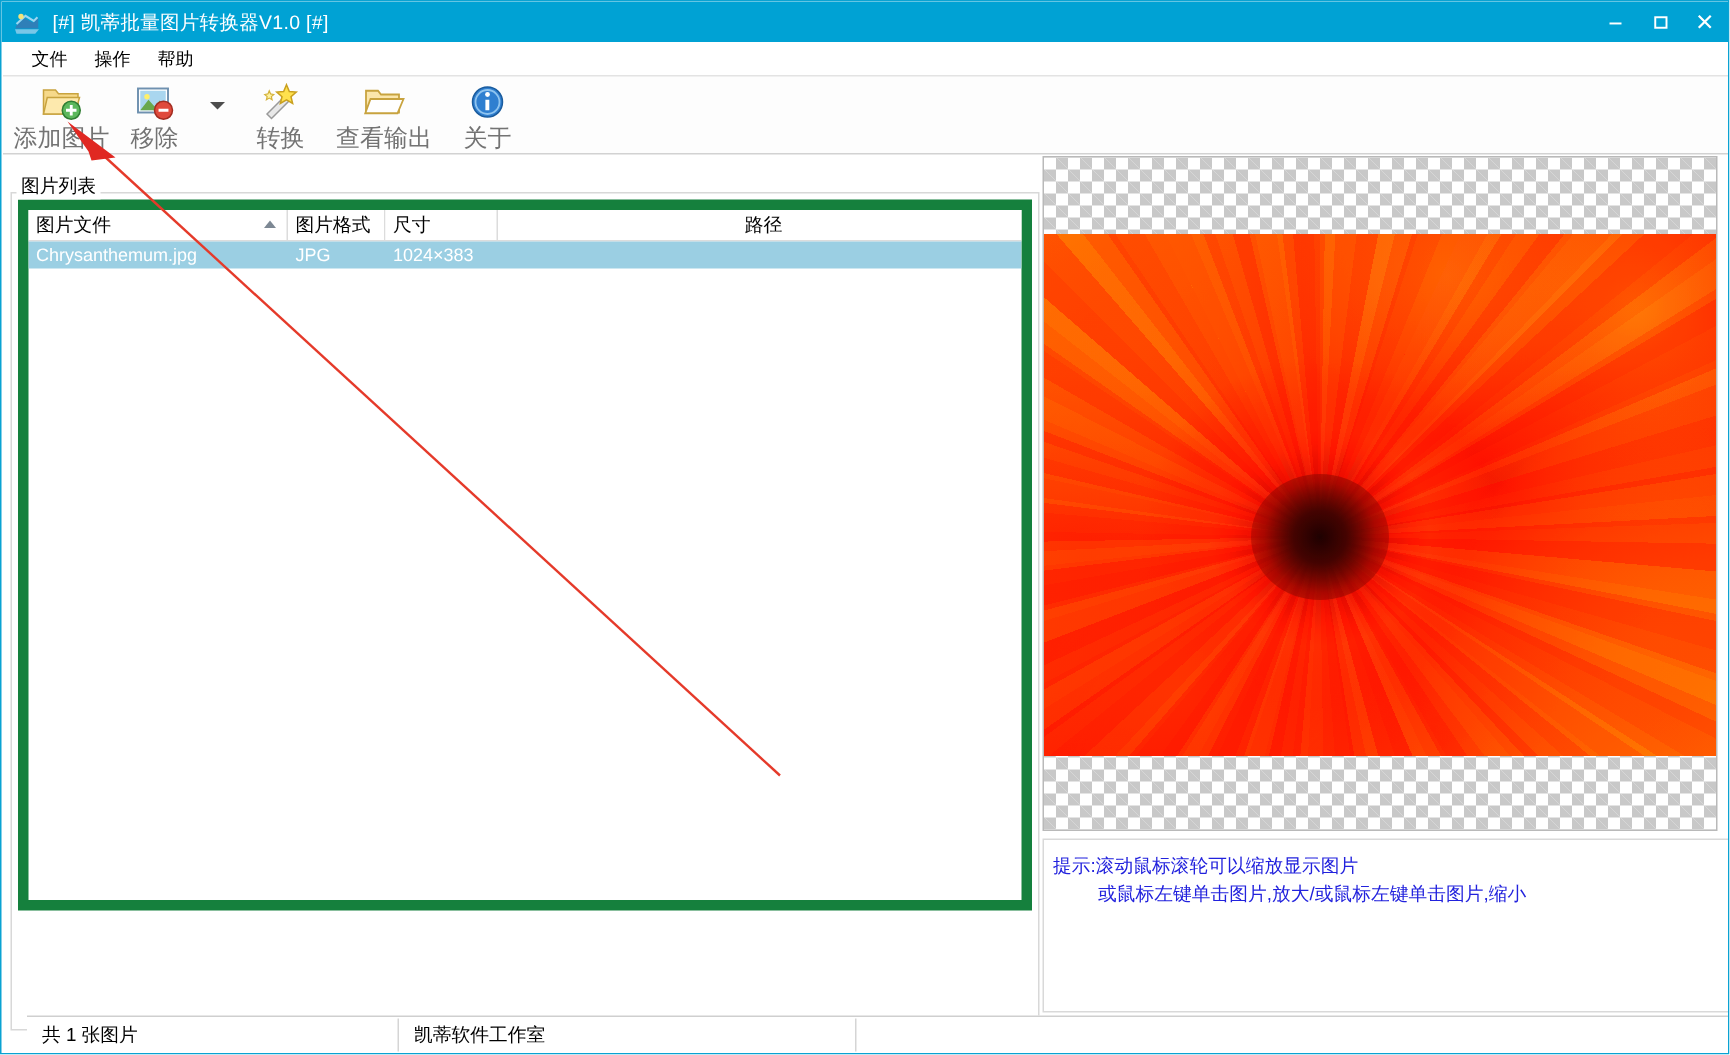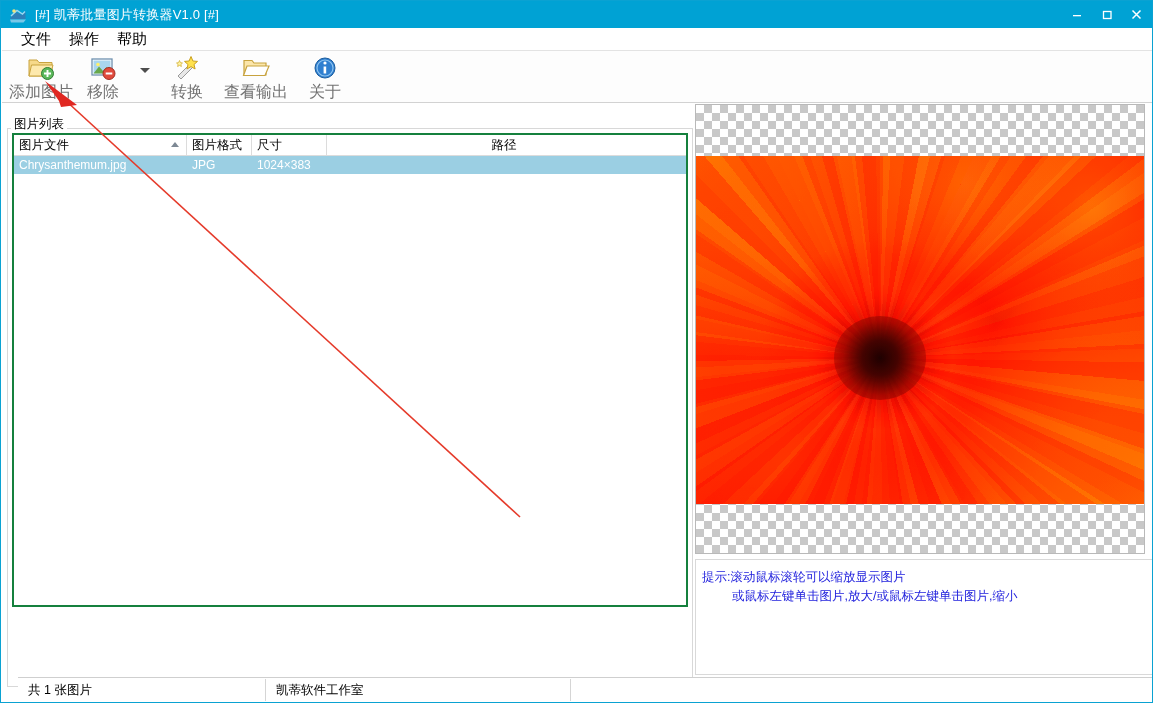--- a/index.html
+++ b/index.html
@@ -59,21 +59,21 @@
     position: absolute;
     left: 1px; top: 27px;
     width: 1151px; height: 22px;
     background: #ffffff;
     display: flex;
     align-items: center;
     padding-left: 10px;
     box-sizing: border-box;
   }
   .menu-item {
-    font-size: 15px;
+    font-size: 12px;
     color: #000;
     padding: 2px 9px;
     white-space: nowrap;
   }
 
   
   #toolbar {
     position: absolute;
     left: 1px; top: 49px;
     width: 1151px; height: 53px;
@@ -135,21 +135,21 @@
     left: 0; top: 12px;
     width: 686px; height: 559px;
     border: 1px solid #d8d8d8;
     box-sizing: border-box;
     background: #ffffff;
   }
   #list-inner {
     position: absolute;
     left: 4px; top: 4px;
     width: 676px; height: 474px;
-    border: 2px solid #15803d;
+    border: 7px solid #15803d;
     box-sizing: border-box;
     background: #ffffff;
     overflow: hidden;
   }
   #list-header {
     display: flex;
     height: 20px;
     background: #ffffff;
     border-bottom: 1px solid #dcdcdc;
   }

